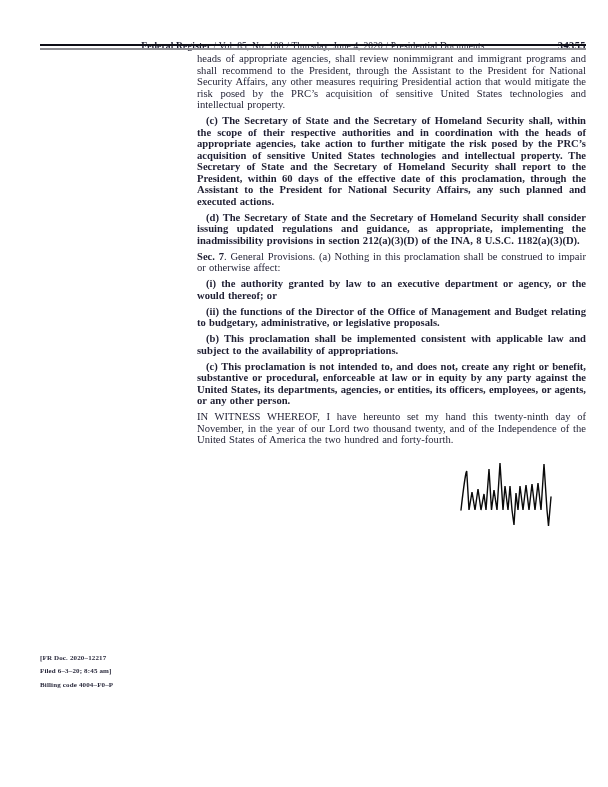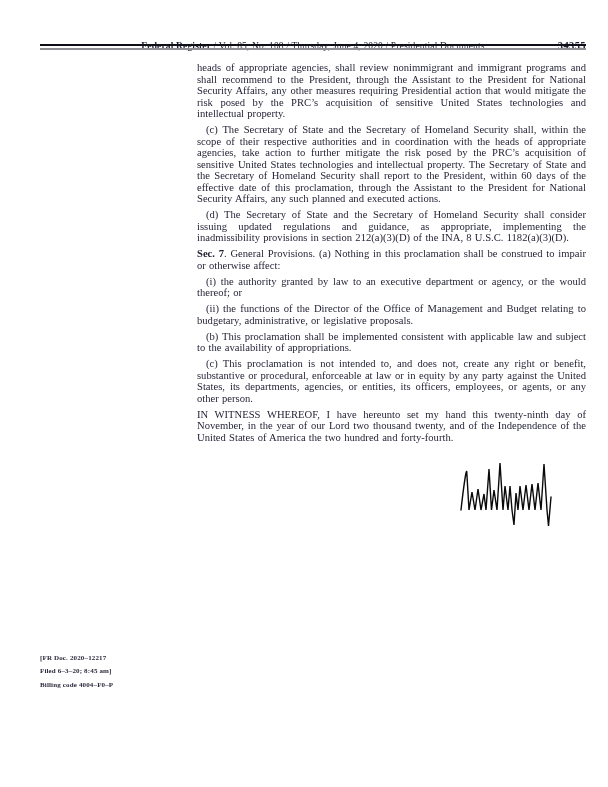--- a/index.html
+++ b/index.html
@@ -29,28 +29,28 @@
     font-size: 10.5px;
     letter-spacing: 0.4px;
   }
   .double-rule { position: absolute; left: 40px; top: 44px; width: 546px; }
   .rule-top    { height: 2px; background: #0e0e16; }
   .rule-bottom { height: 2px; background: #8d8d92; margin-top: 2px; }
 
   
   .body-col {
     position: absolute;
-    left: 197px; top: 62px; width: 389px;
+    left: 197px; top: 53px; width: 389px;
     text-align: justify;
     font-size: 10.6px;
     line-height: 11.5px;
     word-spacing: 0.6px;
   }
   .body-col p { margin: 0 0 4.5px 0; }
-  .body-col p.indent { text-indent: 9px; }
+  .body-col p.indent { text-indent: 9px; font-weight: bold; }
   .run-bold   { font-weight: bold; }
   .run-italic { }
 
   
   .signature { position: absolute; left: 458px; top: 459px; width: 105px; height: 70px; }
 
   
   .footer {
     position: absolute;
     left: 40px; top: 652px;

